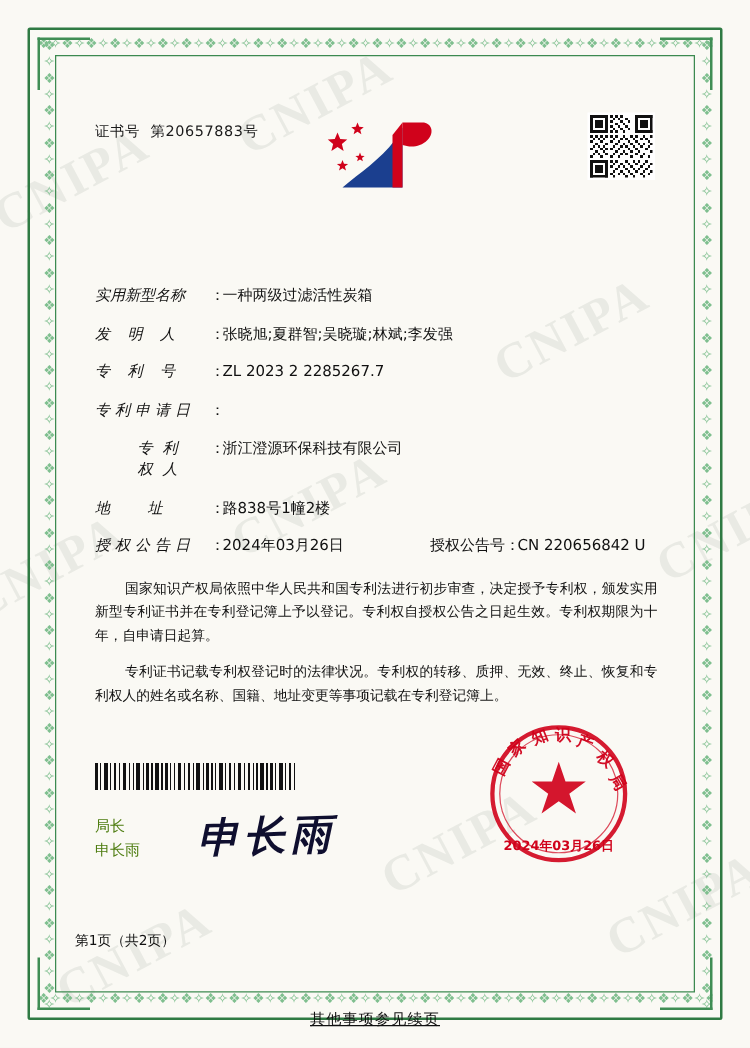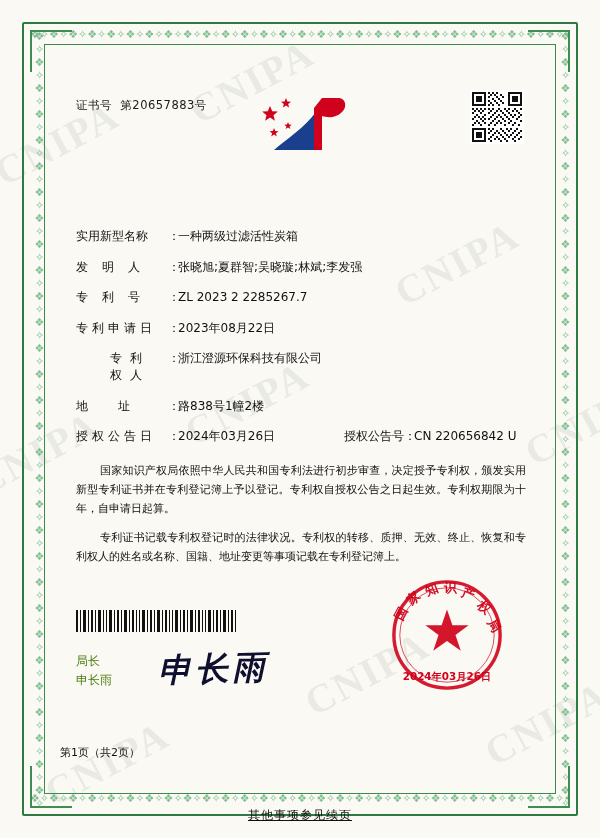--- a/index.html
+++ b/index.html
@@ -129,21 +129,21 @@
     margin-bottom: 13.5px;
     line-height: 17px;
   }
   .f-label {
     width: 92px;
     flex: 0 0 92px;
     display: flex;
     justify-content: space-between;
     letter-spacing: 0px;
   }
-  .f-label span { display: inline-block; }
+  .f-label span { display: inline-block; font-style: italic; }
   .f-colon { width: 10px; flex: 0 0 10px; text-align: center; }
   .f-value { flex: 1 1 auto; }
   .f-value .l2 { display: block; }
 
   .row-split { display: flex; }
   .row-split .half { display: flex; align-items: flex-end; }
   .row-split .half.left { width: 268px; flex: 0 0 268px; }
 
   .para {
     font-size: 11px;
@@ -434,21 +434,20 @@
           </div>
         <div class="f-colon">：</div>
         <div class="f-value">ZL 2023 2 2285267.7</div>
       </div>
 
       <div class="field">
         <div class="f-label">
             <span style="letter-spacing:4px;">专利申请日</span>
           </div>
         <div class="f-colon">：</div>
-        <div class="f-value">2023年08月22日</div>
       </div>
 
       <div class="field">
         <div class="f-label">
             <span style="letter-spacing:8px;margin-left:34px;">专利权人</span>
           </div>
         <div class="f-colon">：</div>
         <div class="f-value">浙江澄源环保科技有限公司</div>
       </div>
 

